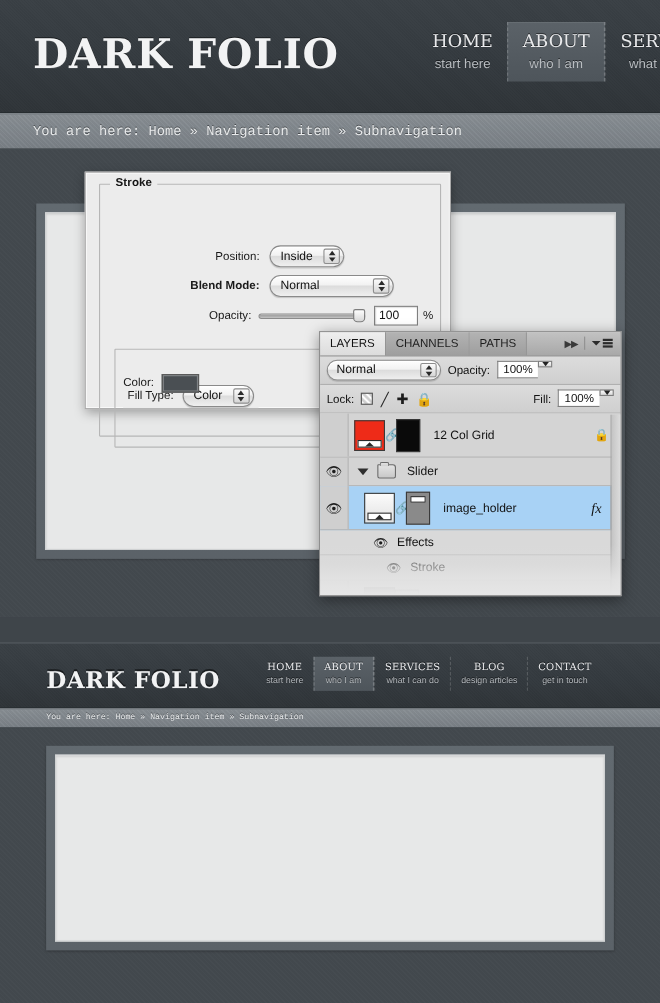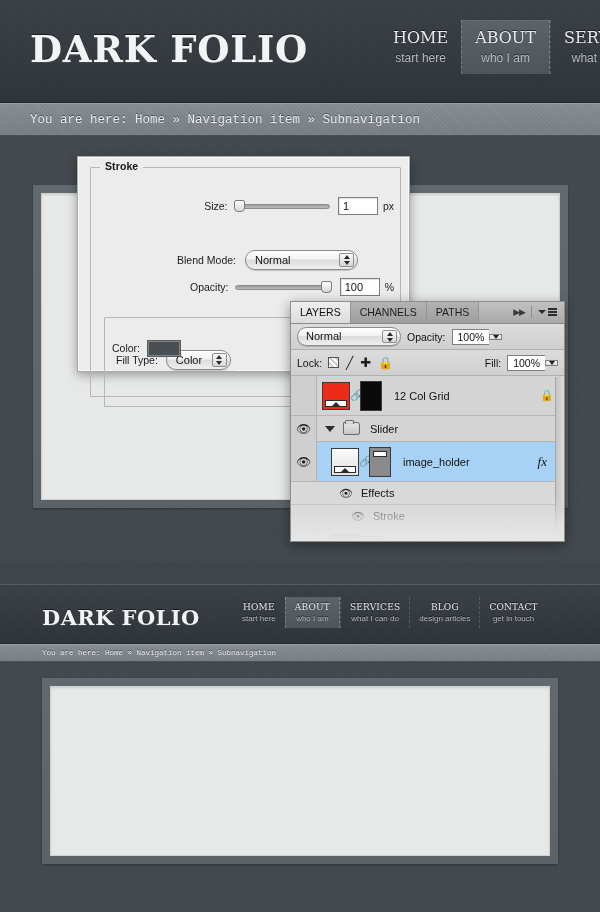--- a/index.html
+++ b/index.html
@@ -192,21 +192,21 @@
 
   .blendrow, .lockrow {
     display:flex; align-items:center; gap:6px;
     padding:4px 6px;
     background:linear-gradient(180deg,#dcdcdc,#cfcfcf);
     border-bottom:1px solid #b0b0b0;
     height:26px;
   }
   .smalllbl { font-size:10.5px; color:#131313; }
   .pctfield {
-    display:inline-flex; align-items:center; height:17px;
+    display:inline-flex; align-items:flex-start; height:17px;
   }
   .pctfield .v {
     background:#fff; border:1px solid #7f7f7f; border-right:none;
     font-size:10.5px; padding:1px 5px; color:#111; display:flex; align-items:center;
   }
   .pctfield .d {
     width:13px; background:linear-gradient(180deg,#fafafa,#dadada);
     border:1px solid #7f7f7f; display:flex; align-items:center; justify-content:center;
   }
   .pctfield .d i { width:0;height:0;border-left:3px solid transparent;border-right:3px solid transparent;border-top:4px solid #222; }
@@ -318,33 +318,34 @@
   </div>
 
   <div class="psdialog ps" style="left:77px;top:156px;width:333px;height:216px;">
 
     <div class="fieldset" style="left:12px;top:10px;width:311px;height:230px;">
       <div class="fsbox"></div>
       <div class="fslegend">Stroke</div>
     </div>
 
 
-    <div class="row" style="left:26px;top:39px;width:290px;height:20px;">
-      <div class="lbl" style="width:132px;">Size:</div>
-      <div class="slider" style="width:103px;margin-left:6px;">
-        <div class="track"></div>
-        <div class="knob" style="left:0px;"></div>
-      </div>
-      <input class="numfield" style="width: 40px; margin-left: 8px;" value="1">
-      <span class="unit">px</span>
-    </div>
-
+
+    <div class="row" style="left:26px;top:65px;width:290px;height:22px;">
+      <div class="lbl" style="width:132px;">Position:</div>
+      <div class="popup" style="margin-left:9px;min-width:68px;">
+        <span>Inside</span>
+        <span class="arrows">
+            <i class="up"></i>
+            <i class="dn"></i>
+          </span>
+      </div>
+    </div>
 
     <div class="row" style="left:26px;top:92px;width:290px;height:22px;">
-      <div class="lbl" style="width:132px;">Blend Mode:</div>
+      <div class="lbl" style="width:132px;font-weight:bold;">Blend Mode:</div>
       <div class="popup" style="margin-left:9px;width:113px;">
         <span>Normal</span>
         <span class="arrows">
             <i class="up"></i>
             <i class="dn"></i>
           </span>
       </div>
     </div>
 
     <div class="row" style="left:26px;top:120px;width:290px;height:20px;">

